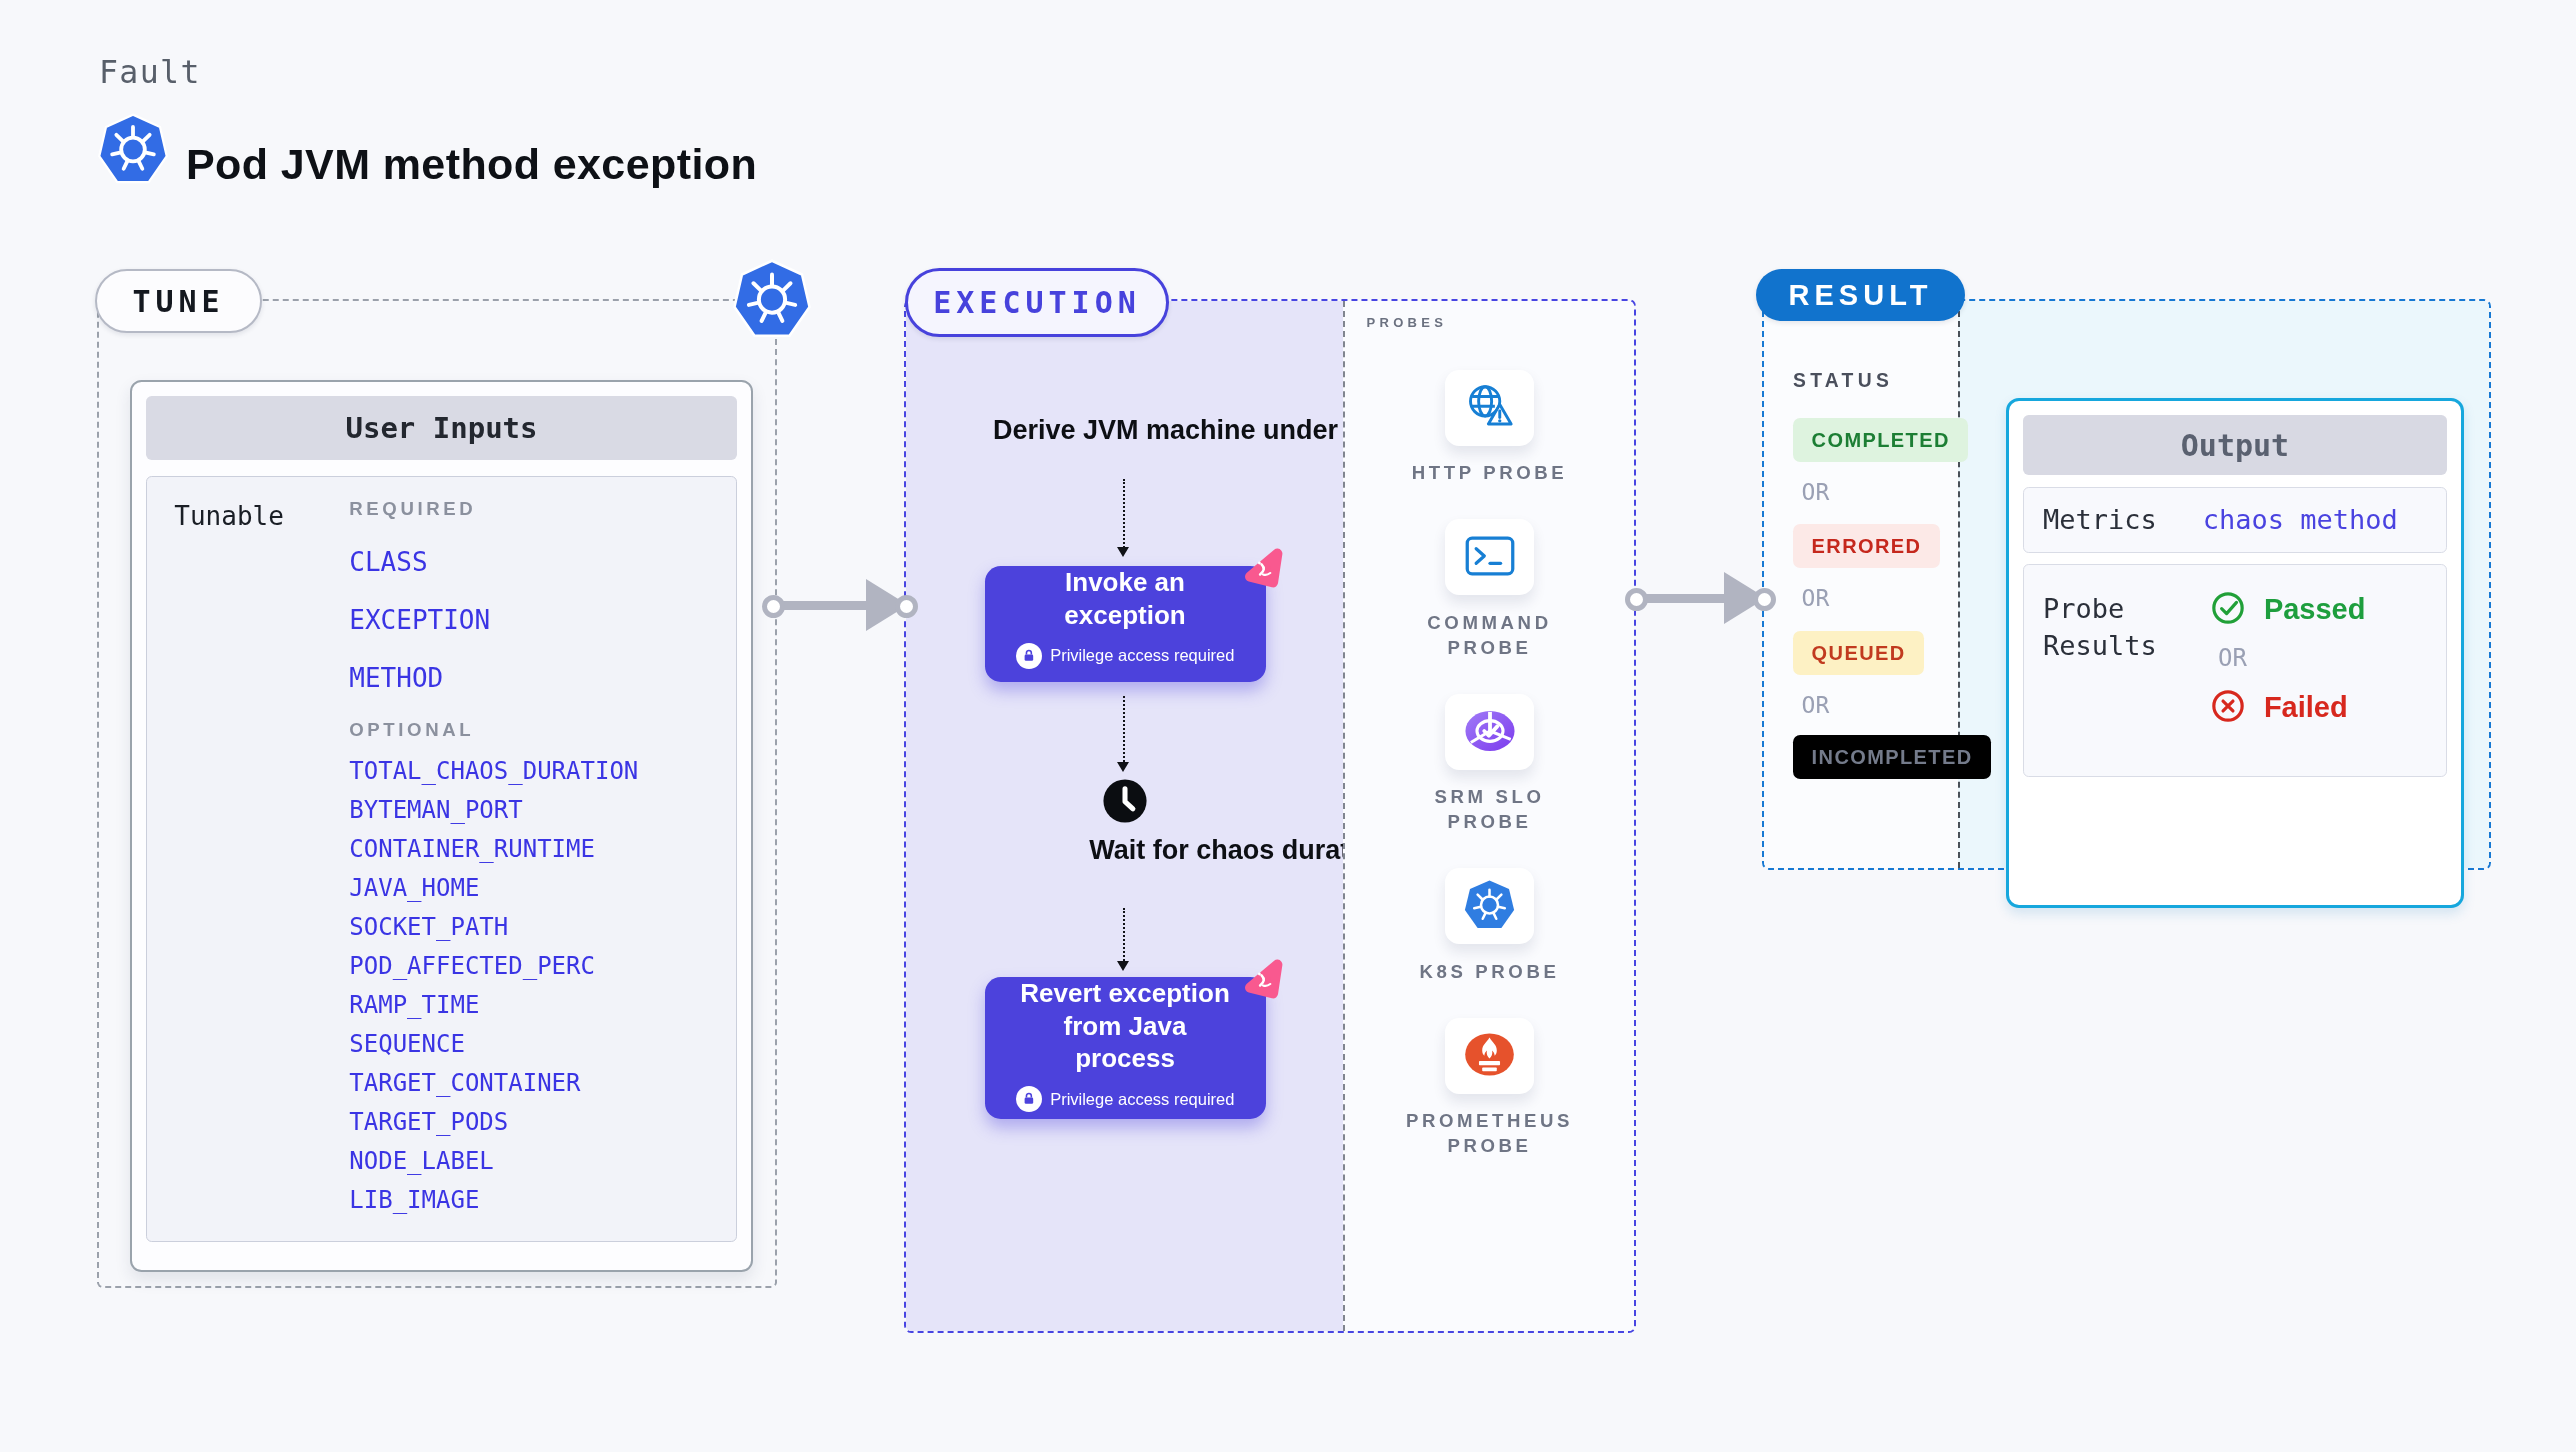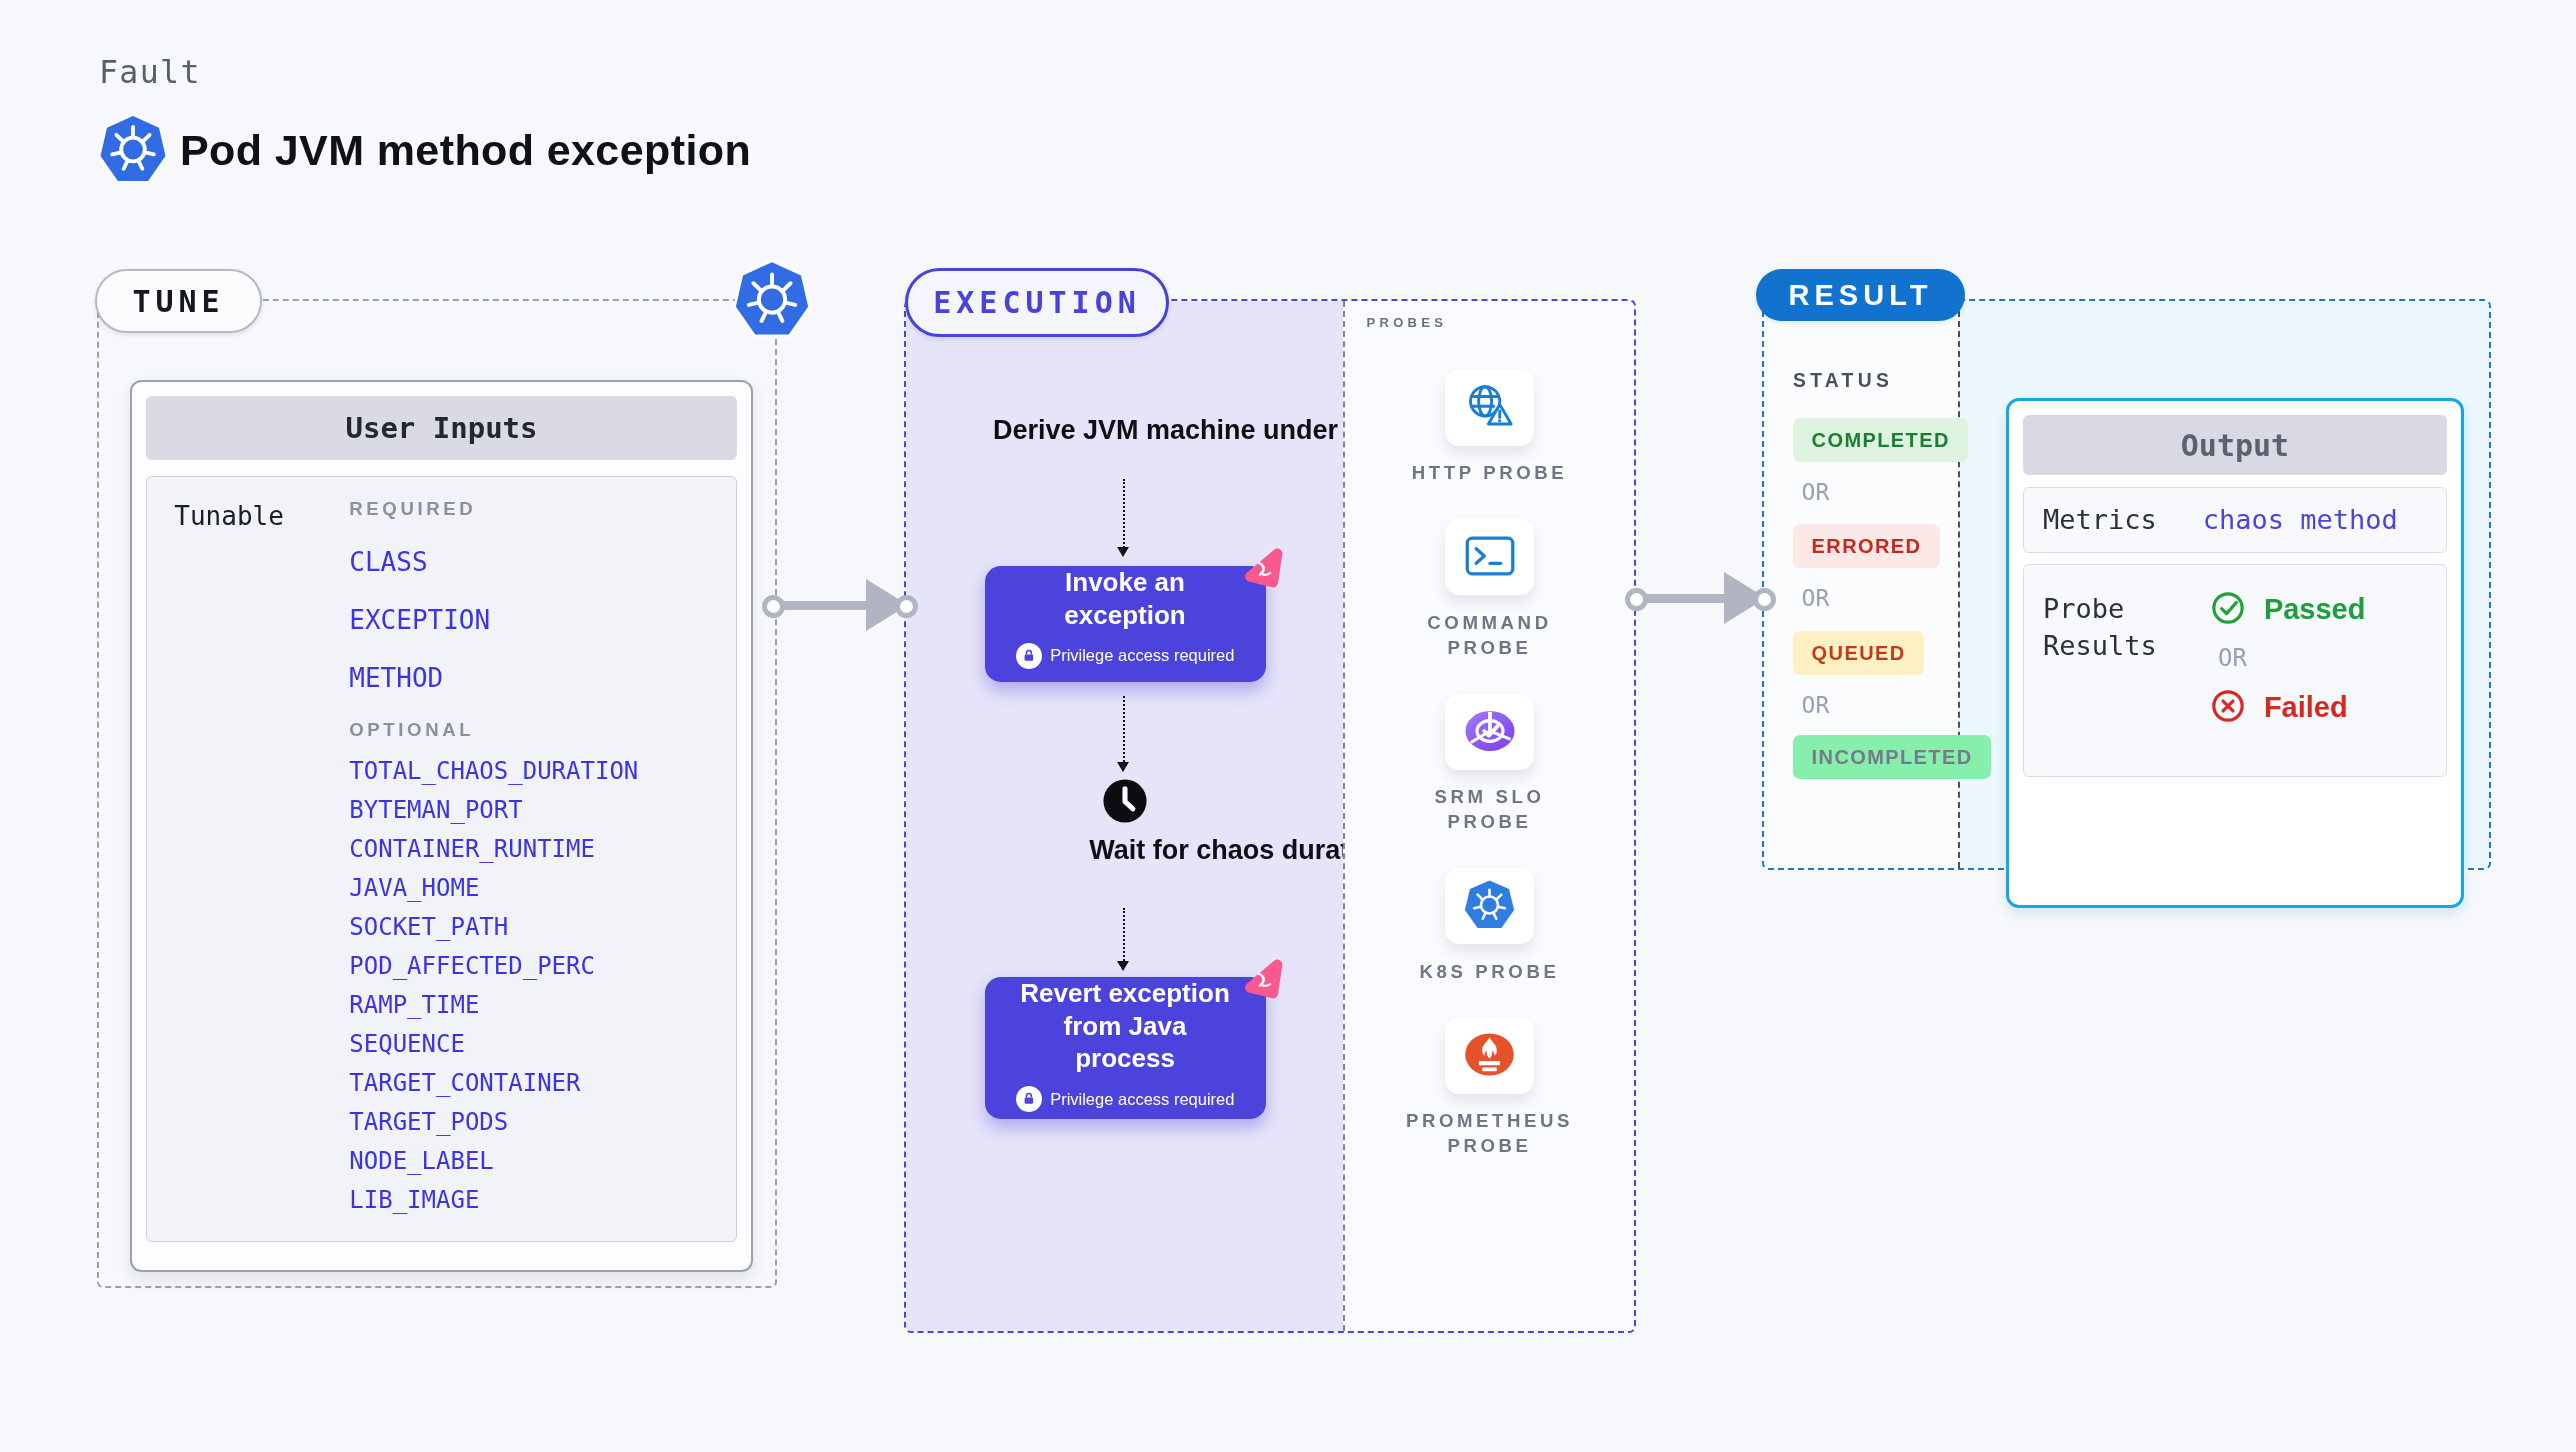--- a/index.html
+++ b/index.html
@@ -3,21 +3,21 @@
 <meta charset="utf-8">
 <style>
   html,body{margin:0;padding:0;background:#f7f8fb;}
   .canvas{position:relative;width:2576px;height:1452px;background:#f7f8fb;
           font-family:"Liberation Sans",sans-serif;overflow:hidden;color:#14181f;}
   .mono{font-family:"DejaVu Sans Mono",monospace;}
 
   
   .kicker{position:absolute;left:99px;top:54px;font-family:"DejaVu Sans Mono",monospace;
           font-size:31.5px;color:#585f6a;letter-spacing:1.4px;}
-  .title-row{position:absolute;left:97px;top:112px;display:flex;align-items:center;gap:11px;}
+  .title-row{position:absolute;left:97px;top:112px;display:flex;align-items:flex-end;gap:17px;}
   .title-row h1{margin:0;font-size:43px;font-weight:700;color:#0e1116;letter-spacing:0.4px;}
 
   
   .pill{position:absolute;display:flex;align-items:center;justify-content:center;
         border-radius:43px;z-index:30;box-shadow:0 2.1px 5.7px rgba(20,30,60,.10);}
   .tune-pill{left:95px;top:269px;width:163px;height:60px;background:#fcfcfe;
         border:2.9px solid #b5b9c5;font-family:"DejaVu Sans Mono",monospace;
         font-weight:700;font-size:30px;letter-spacing:5px;color:#14181f;}
   .exec-pill{left:905px;top:268px;width:258px;height:63px;background:#f5f5fe;
         border:3.6px solid #4742dc;font-family:"DejaVu Sans Mono",monospace;
@@ -105,21 +105,21 @@
   .result-box{position:absolute;left:1762px;top:299px;width:729px;height:571px;
         border:2.9px dashed #1779d3;border-radius:7.2px;display:flex;box-sizing:border-box;overflow:hidden;}
   .status-col{position:relative;width:194px;background:#fbfcfe;padding-left:29px;box-sizing:border-box;}
   .result-cyan{flex:1;background:#ebf7fc;border-left:2.1px dashed #4a5058;}
   .status-label{margin-top:69px;font-size:19.3px;font-weight:700;letter-spacing:4.3px;color:#4a4f5c;}
   .badge{display:inline-block;padding:10px 18.6px;border-radius:7.2px;font-size:20px;
         font-weight:700;letter-spacing:1.4px;line-height:24px;}
   .badge.completed{background:#def3df;color:#1c7e34;margin-top:26px;}
   .badge.errored{background:#fce9e7;color:#c5281d;margin-top:18.6px;}
   .badge.queued{background:#fdf1c4;color:#c13a1f;margin-top:20px;}
-  .badge.incompleted{background:#86efac;color:#747b8b;margin-top:17px;}
+  .badge.incompleted{background:#000000;color:#747b8b;margin-top:17px;}
   .or-label{font-family:"DejaVu Sans Mono",monospace;font-size:23px;color:#9aa0b4;
         margin-top:17px;margin-left:8.6px;}
   .status-col .or-label{display:block;}
 
   .output-card{position:absolute;left:2006px;top:398px;width:458px;height:510px;z-index:15;
         background:#ffffff;border:3.6px solid #16a7dd;border-radius:13px;box-sizing:border-box;
         padding:14.3px;box-shadow:0 5.7px 11.5px rgba(20,120,190,.15);}
   .output-header{height:60px;background:#d8d9e3;border-radius:5.7px;display:flex;align-items:center;
         justify-content:center;font-family:"DejaVu Sans Mono",monospace;font-size:30px;
         font-weight:600;color:#5a6170;}

